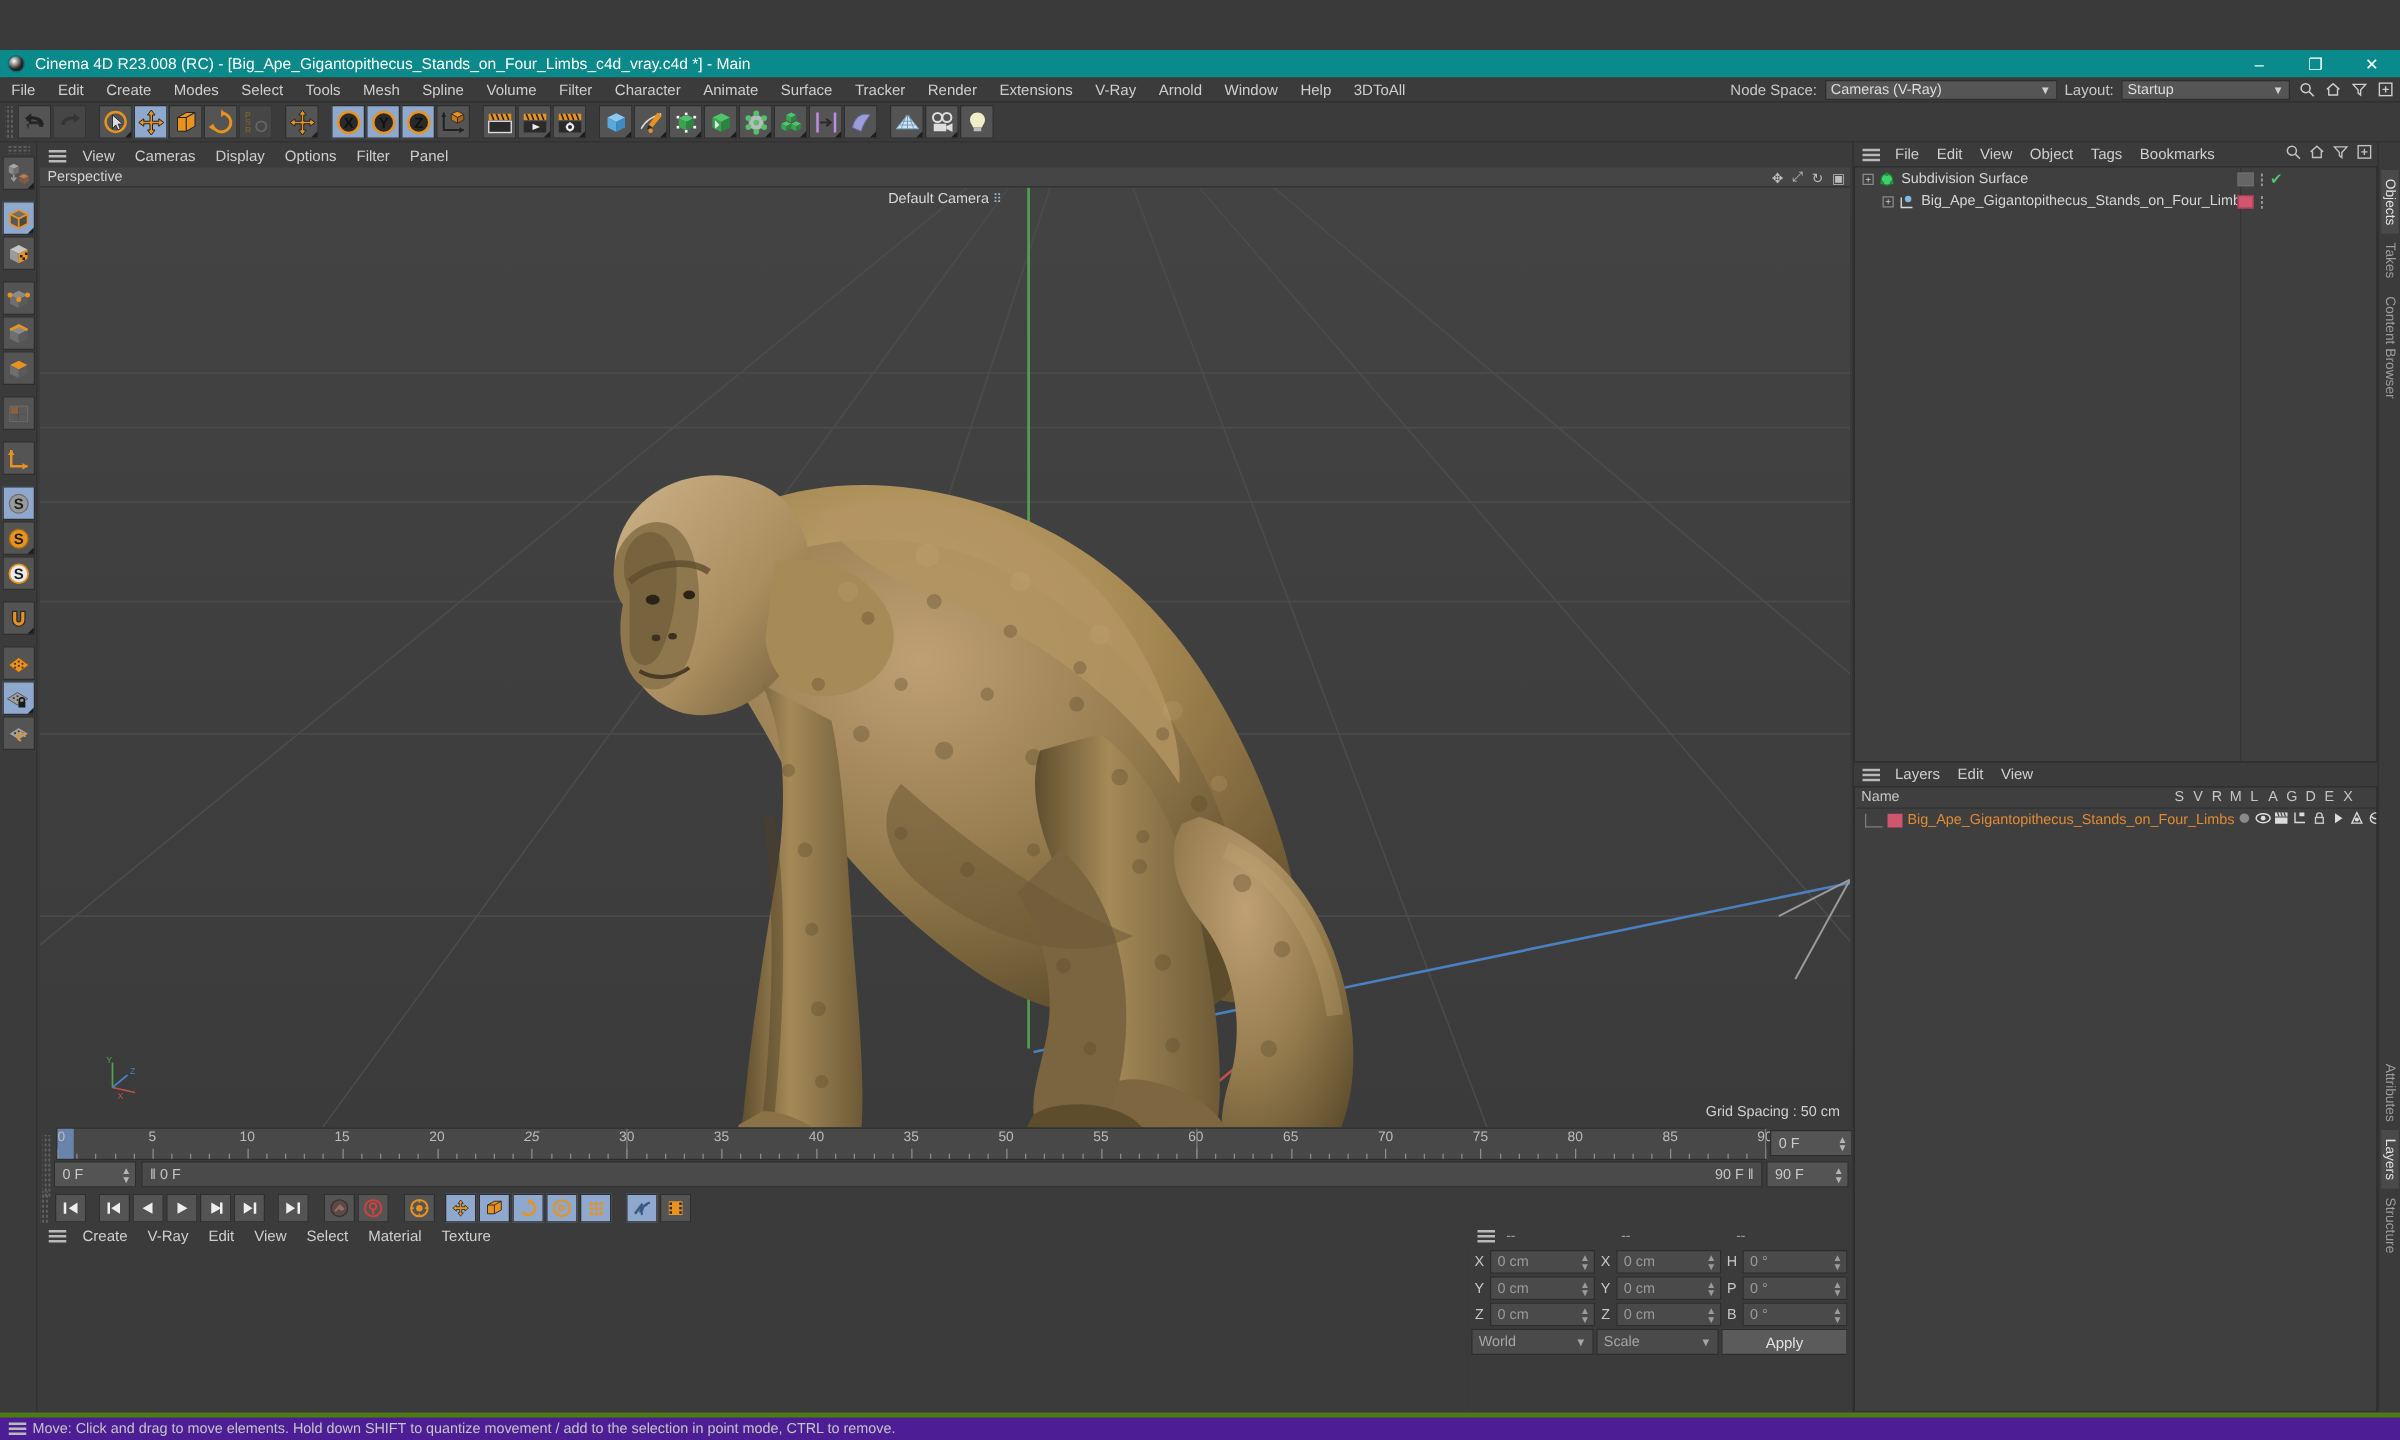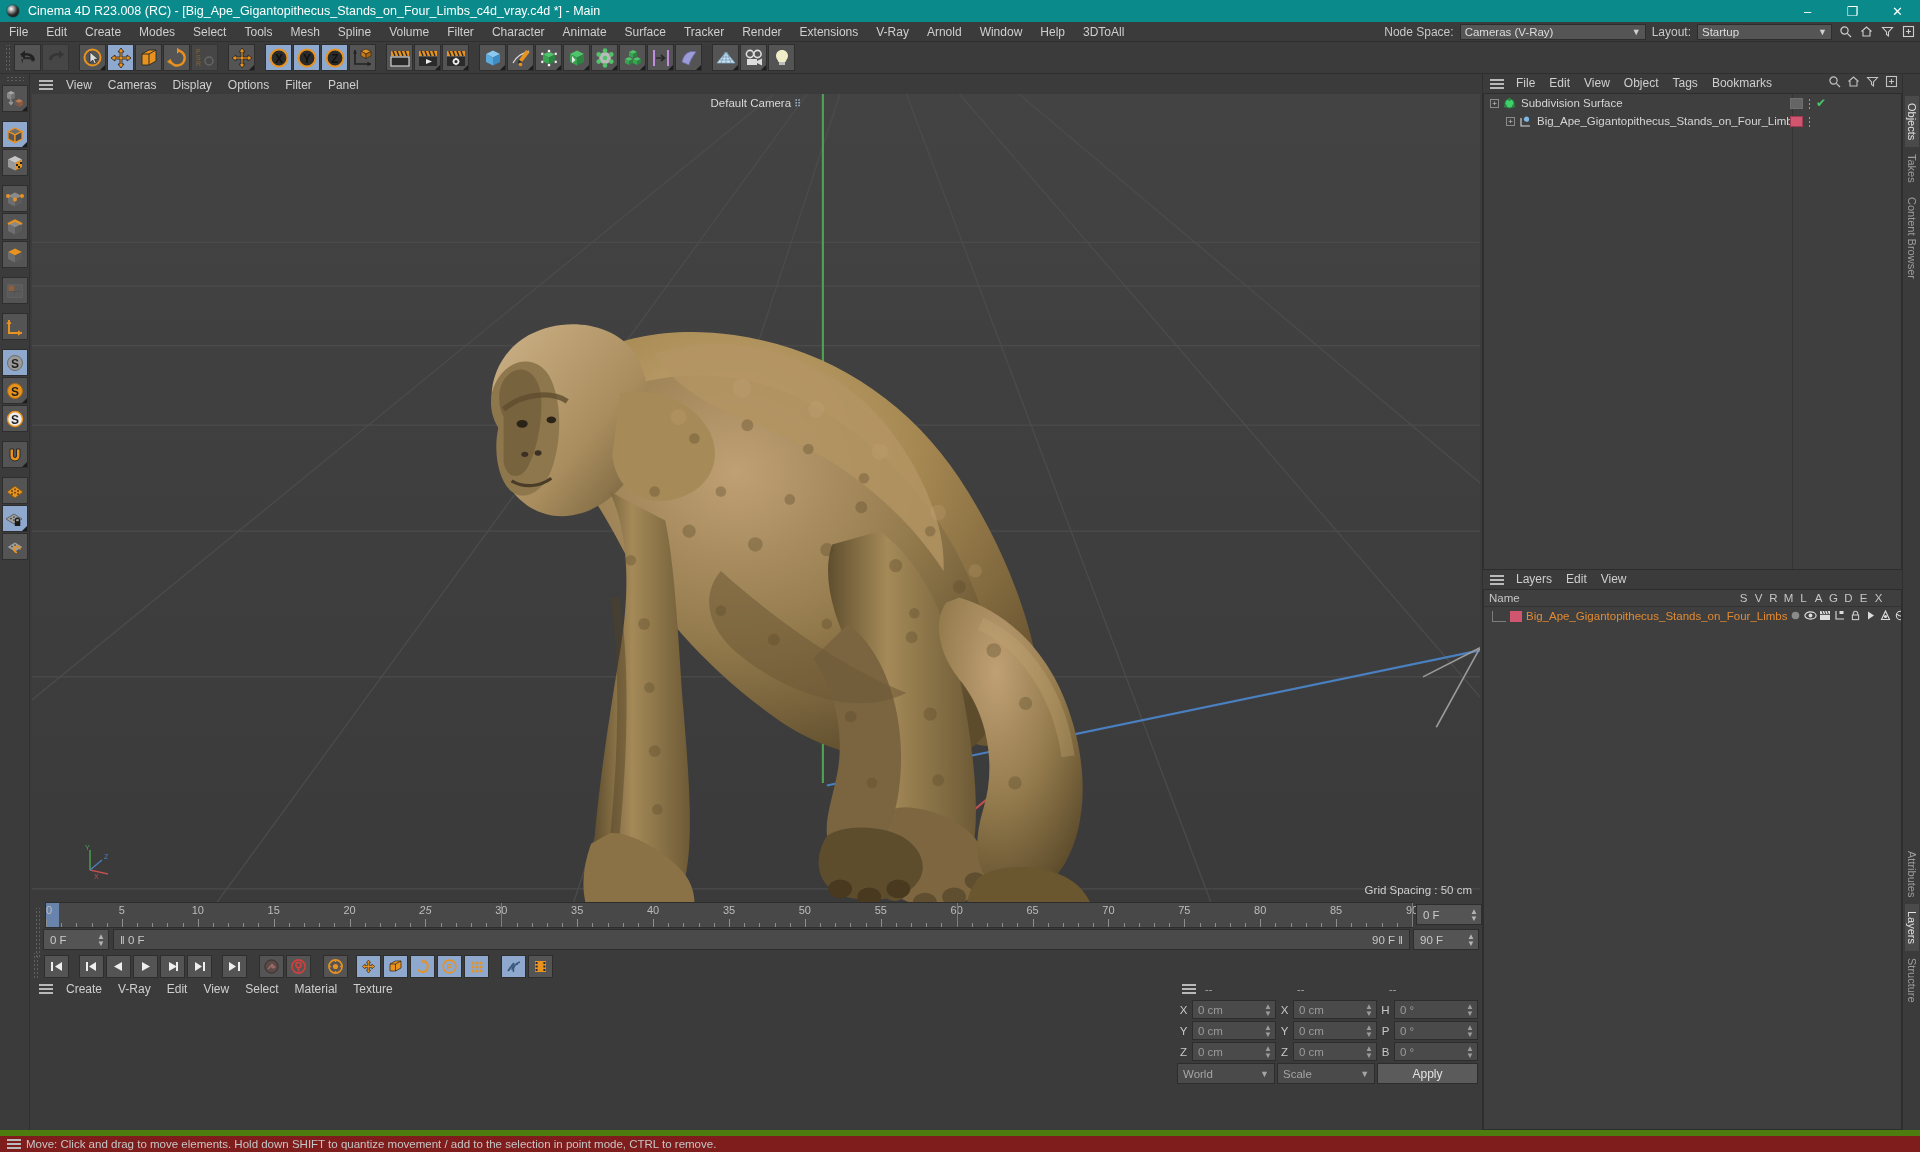--- a/index.html
+++ b/index.html
@@ -8,21 +8,21 @@
     background:#3a3a3a;
     font-family:"Liberation Sans", sans-serif;
     font-size:13px; color:#c8c8c8;
     -webkit-font-smoothing:antialiased;
   }
   .app { position:relative; width:1920px; height:1152px; display:flex; flex-direction:column; }
 
   
   .titlebar{
     height:22px; background:#0a8a8a; display:flex; align-items:center;
-    padding-left:6px; color:#ffffff; font-size:12.5px; flex:none;
+    padding-left:6px; color:#ffffff; font-size:12.5px; flex:none;margin-top:40px;
   }
   .titlebar .logo{
     width:14px;height:14px;border-radius:50%;
     background:radial-gradient(circle at 35% 32%, #ffffff 0%, #2a2a2a 55%, #111 100%);
     margin-right:8px; flex:none; border:1px solid #0d6f6f;
   }
   .titlebar .ttl{ white-space:nowrap; }
   .winbtns{ margin-left:auto; display:flex; height:22px; }
   .winbtns div{ width:45px; display:flex; align-items:center; justify-content:center; font-size:13px; color:#fff;}
 
@@ -180,21 +180,21 @@
   .lswatch{ width:12px;height:11px;background:#d0556f;}
   .ltreestub{ width:14px; height:11px; border-left:1px solid #7d7d7d; border-bottom:1px solid #7d7d7d; margin-left:6px;}
 
   
   .vtabs{ width:18px; background:#3b3b3b; flex:none; display:flex;flex-direction:column; align-items:center;
           border-left:1px solid #2f2f2f; padding-top:22px;}
   .vtab{ writing-mode:vertical-rl; font-size:11px; color:#9d9d9d; padding:7px 1px; white-space:nowrap;}
   .vtab.act{ color:#e2e2e2; background:#4a4a4a;}
 
   
-  .statusbar{ height:22px; background:#7f1d1d; border-top:6px solid #4d7c0f; display:flex; align-items:center;
+  .statusbar{ height:22px; background:#4c1d95; border-top:4px solid #4d7c0f; display:flex; align-items:center;
               flex:none; font-size:11.5px;color:#c5c5c5;}
   .statusbar .hamb{ margin-left:6px; }
 
   
   .scene{ position:absolute; inset:0; }
 </style>
 </head>
 <body>
 
 <div class="app">
@@ -647,20 +647,29 @@
               <i></i>
             </div>
           <div id="vp-menu" style="display:flex;">
               <div class="mi">View</div>
               <div class="mi">Cameras</div>
               <div class="mi">Display</div>
               <div class="mi">Options</div>
               <div class="mi">Filter</div>
               <div class="mi">Panel</div>
             </div>
+        </div>
+        <div class="vpbar2">
+          <div class="lab">Perspective</div>
+          <div class="icons">
+            <span>✥</span>
+            <span>⤢</span>
+            <span>↻</span>
+            <span>▣</span>
+          </div>
         </div>
 
         <div class="viewport">
           <div class="vpcamlabel">
             <span>Default Camera</span>
             <span style="font-size:10px;color:#9fb6c9;">⠿</span>
           </div>
 
           <svg class="scene" viewBox="0 0 1093 637" preserveAspectRatio="none">
             <defs>

